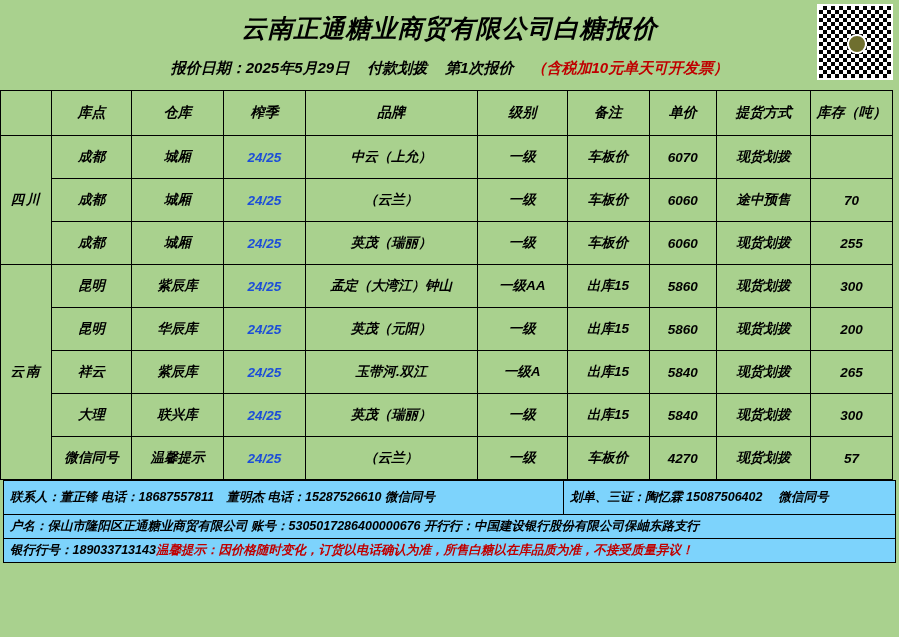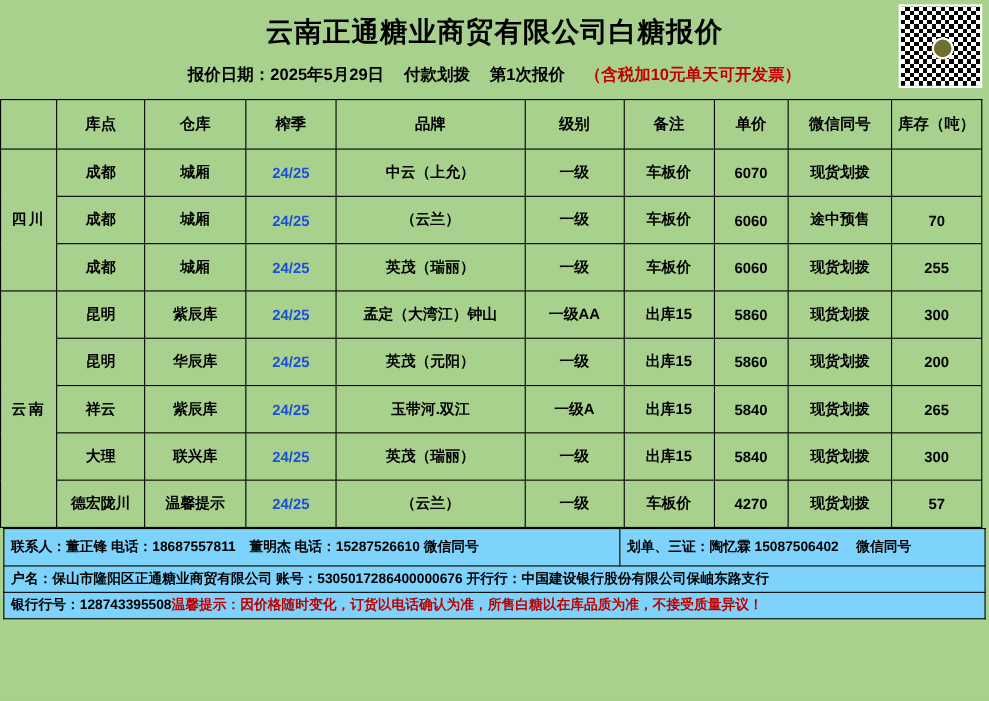--- a/index.html
+++ b/index.html
@@ -3,21 +3,21 @@
 <meta charset="utf-8">
 <style>
   html,body{margin:0;padding:0;}
   body{
     width:899px;height:637px;
     background:#a9d18e;
     font-family:"Liberation Sans","DejaVu Sans",sans-serif;
     color:#000;
     overflow:hidden;
   }
-  .page{position:relative;width:899px;height:637px;box-sizing:border-box;}
+  .page{position:relative;width:899px;height:637px;box-sizing:border-box;font-style:italic;}
 
   
   .title{
     text-align:center;
     font-size:25px;
     font-weight:bold;
     padding-top:12px;
     letter-spacing:1px;
   }
   .subtitle{
@@ -134,21 +134,21 @@
     <thead>
       <tr>
         <th></th>
         <th>库点</th>
         <th>仓库</th>
         <th>榨季</th>
         <th>品牌</th>
         <th>级别</th>
         <th>备注</th>
         <th>单价</th>
-        <th>微信同号</th>
+        <th>提货方式</th>
         <th>库存（吨）</th>
       </tr>
     </thead>
     <tbody>
 
       <tr>
         <td class="prov" rowspan="3">四川</td>
         <td>成都</td>
         <td>城厢</td>
         <td class="red">24/25</td>
@@ -221,21 +221,21 @@
         <td>联兴库</td>
         <td class="red">24/25</td>
         <td>英茂（瑞丽）</td>
         <td>一级</td>
         <td>出库15</td>
         <td>5840</td>
         <td>现货划拨</td>
         <td>300</td>
       </tr>
       <tr>
-        <td>德宏陇川</td>
+        <td>微信同号</td>
         <td>温馨提示</td>
         <td class="red">24/25</td>
         <td>（云兰）</td>
         <td>一级</td>
         <td>车板价</td>
         <td>4270</td>
         <td>现货划拨</td>
         <td>57</td>
       </tr>
     </tbody>
@@ -248,18 +248,18 @@
       </colgroup>
     <tbody>
       <tr class="row-contact">
         <td>联系人：董正锋 电话：18687557811　董明杰 电话：15287526610 微信同号</td>
         <td>划单、三证：陶忆霖 15087506402 　微信同号</td>
       </tr>
       <tr class="row-line">
         <td colspan="2">户名：保山市隆阳区正通糖业商贸有限公司 账号：5305017286400000676 开行行：中国建设银行股份有限公司保岫东路支行</td>
       </tr>
       <tr class="row-line">
-        <td colspan="2"><span>银行行号：128743395508</span><span class="warn">温馨提示：因价格随时变化，订货以电话确认为准，所售白糖以在库品质为准，不接受质量异议！</span></td>
+        <td colspan="2"><span>银行行号：189033713143</span><span class="warn">温馨提示：因价格随时变化，订货以电话确认为准，所售白糖以在库品质为准，不接受质量异议！</span></td>
       </tr>
     </tbody>
   </table>
 
 </div>
 
 </body></html>

